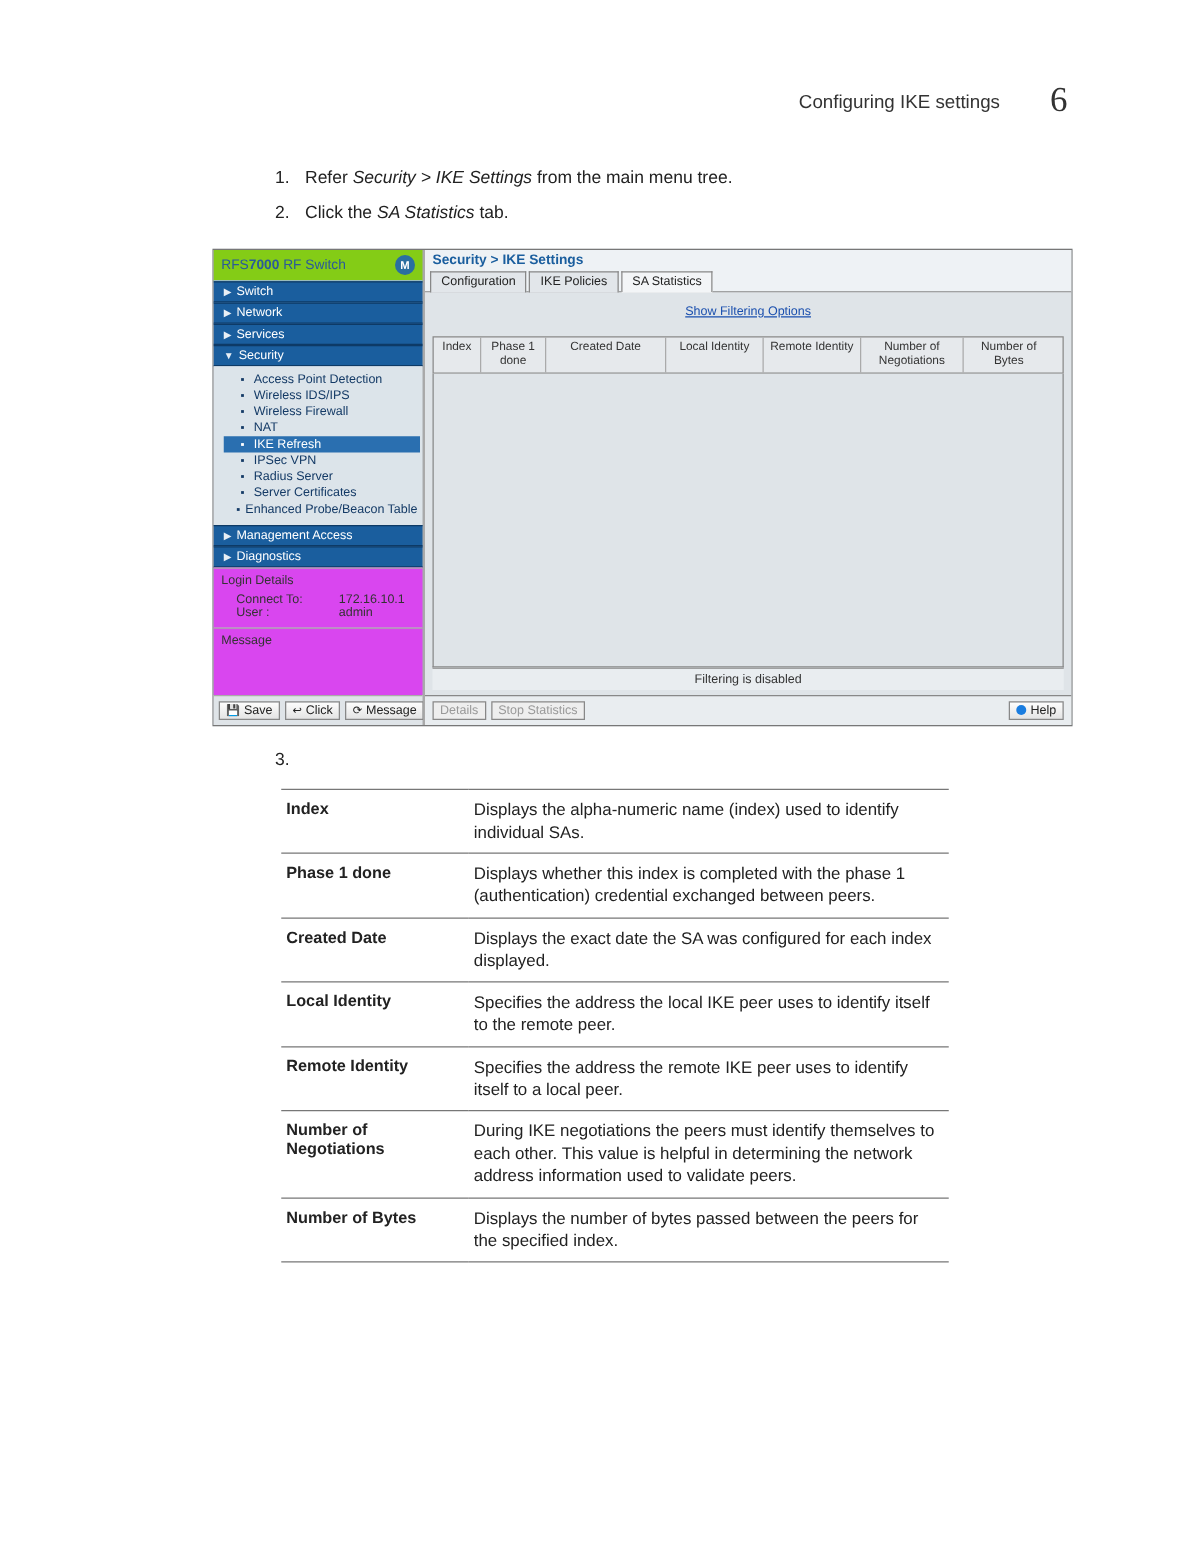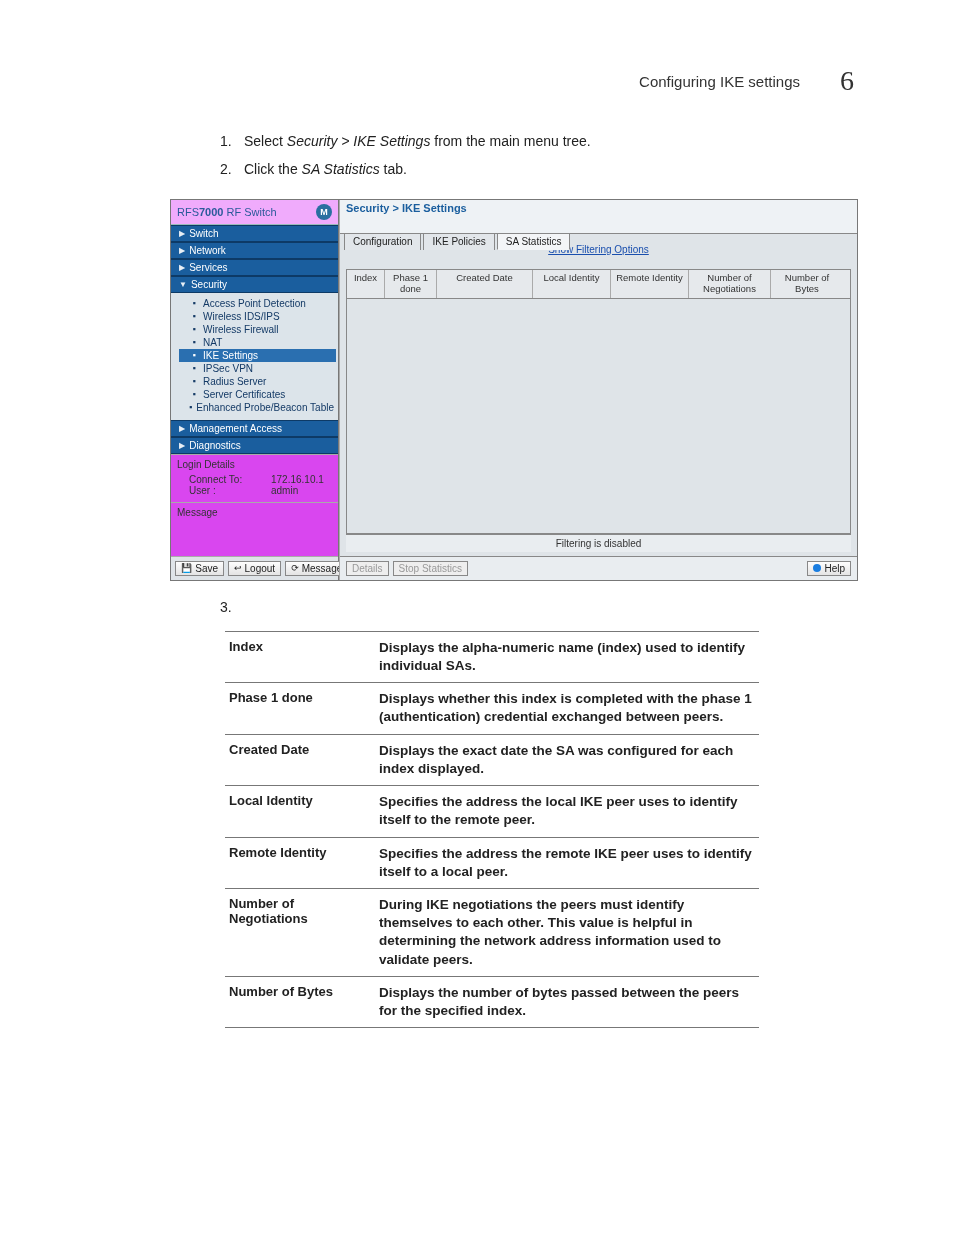--- a/index.html
+++ b/index.html
@@ -76,21 +76,21 @@
   .sidebar {
     width: 168px;
     flex: none;
     display: flex;
     flex-direction: column;
     border-right: 1px solid #777;
     background: #dfe4e8;
     box-sizing: border-box;
   }
   .brand {
-    background: #f0abfc;
+    background: #84cc16;
     padding: 4px 6px;
     display: flex;
     align-items: center;
     justify-content: space-between;
     border-bottom: 1px solid #9bb;
   }
   .brand-text { color: #2a5a9a; font-size: 11px; }
   .brand-text b { font-weight: bold; }
   .brand-logo {
     width: 16px; height: 16px; border-radius: 50%;
@@ -166,21 +166,21 @@
     border-bottom: 1px solid #888;
     font-size: 10px;
   }
   .tab {
     padding: 2px 8px;
     border: 1px solid #888;
     border-bottom: none;
     background: #e2e6ea;
     margin-right: 2px;
     position: relative;
-    top: 17px;
+    top: 1px;
   }
   .tab.active {
     background: #f3f5f7;
     border-bottom: 1px solid #f3f5f7;
   }
   .content-inner {
     flex: 1 1 auto;
     background: #dfe4e8;
     padding: 10px 6px 4px 6px;
     display: flex; flex-direction: column;
@@ -227,39 +227,39 @@
   .btn.help .dot { width: 8px; height: 8px; border-radius: 50%; background: #1a7de0; display: inline-block; }
 
   
   .def-table {
     margin: 16px 95px 0 125px;
     border-collapse: collapse;
     font-size: 13.5px;
   }
   .def-table tr { border-top: 1px solid #777; }
   .def-table tr:last-child { border-bottom: 1px solid #777; }
-  .def-table td { padding: 7px 6px 7px 4px; vertical-align: top; font-weight: bold; }
+  .def-table td { padding: 7px 6px 7px 4px; vertical-align: top; }
   .def-table td.k { width: 140px; font-weight: bold; font-family: Arial, sans-serif; font-size: 13px; }
   .def-table td.v { line-height: 1.35; }
 </style>
 </head>
 <body>
 
 <div class="page">
 
   <div class="runhead">
     <span>Configuring IKE settings</span>
     <span class="num">6</span>
   </div>
 
   <div class="steps">
     <div class="step">
       <span class="n">1.</span>
       <span>
-        <span>Select </span><span class="em">Security &gt; IKE Settings</span><span> from the main menu tree.</span>
+        <span>Refer </span><span class="em">Security &gt; IKE Settings</span><span> from the main menu tree.</span>
       </span>
     </div>
     <div class="step">
       <span class="n">2.</span>
       <span>
         <span>Click the </span><span class="em">SA Statistics</span><span> tab.</span>
       </span>
     </div>
   </div>
 
@@ -301,21 +301,21 @@
           <div class="tree-item">
               <span class="ico">▪</span>
               <span>Wireless Firewall</span>
             </div>
           <div class="tree-item">
               <span class="ico">▪</span>
               <span>NAT</span>
             </div>
           <div class="tree-item sel">
               <span class="ico">▪</span>
-              <span>IKE Settings</span>
+              <span>IKE Refresh</span>
             </div>
           <div class="tree-item">
               <span class="ico">▪</span>
               <span>IPSec VPN</span>
             </div>
           <div class="tree-item">
               <span class="ico">▪</span>
               <span>Radius Server</span>
             </div>
           <div class="tree-item">
@@ -351,21 +351,21 @@
           <div class="title">Message</div>
           <div style="height:28px"></div>
         </div>
         <div class="side-buttons">
           <span class="btn">
               <span class="ico">💾</span>
               <span>Save</span>
             </span>
           <span class="btn">
               <span class="ico">↩</span>
-              <span>Logout</span>
+              <span>Click</span>
             </span>
           <span class="btn">
               <span class="ico">⟳</span>
               <span>Message</span>
             </span>
         </div>
       </div>
 
       <div class="main">
         <div class="crumb">Security &gt; IKE Settings</div>

